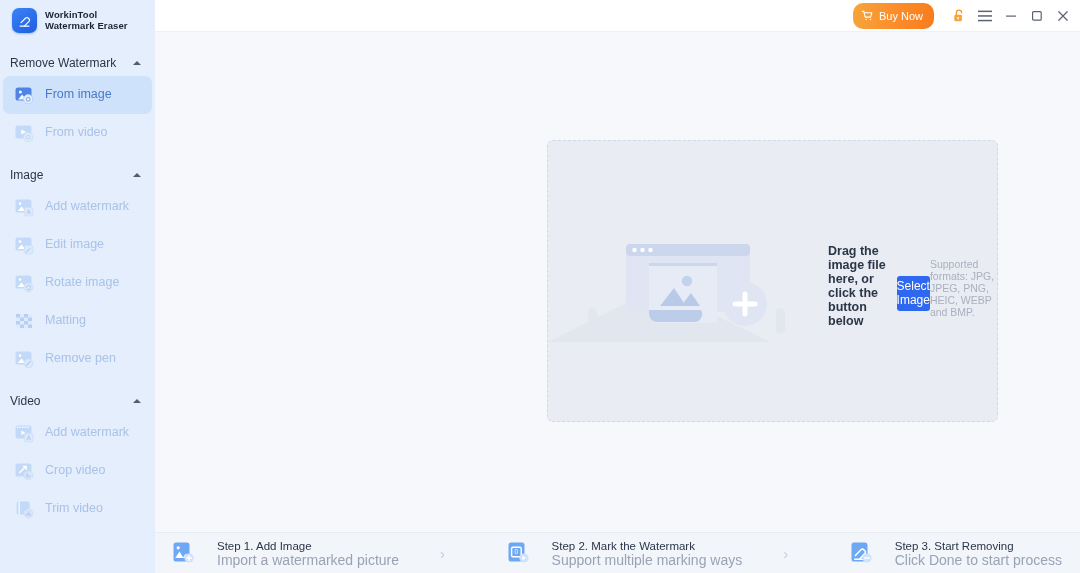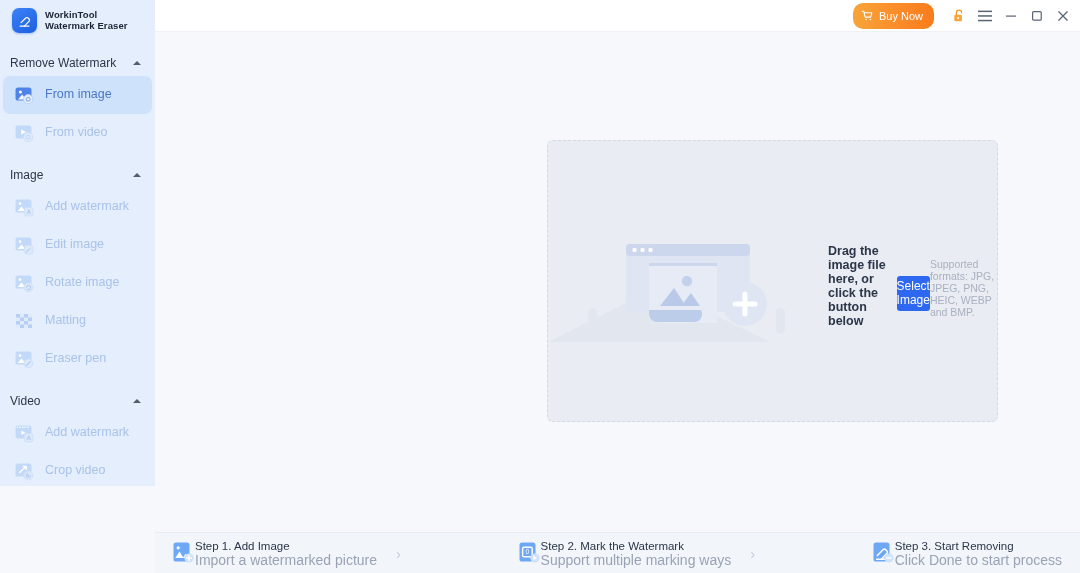--- a/index.html
+++ b/index.html
@@ -12,21 +12,21 @@
   .app {
     position: relative;
     width: 1080px; height: 573px;
     display: flex;
     background: #f6f8fb;
   }
 
   
   .sidebar {
     width: 155px;
-    height: 486px;
+    height: 573px;
     background: #e4eefc;
     flex: 0 0 155px;
     position: relative;
     overflow: hidden;
   }
   .brand {
     height: 40px;
     display: flex;
     align-items: center;
     padding: 0 0 0 12px;
@@ -180,21 +180,21 @@
     height: 41px;
     flex: 0 0 41px;
     background: #f2f5fa;
     border-top: 1px solid #e7ebf2;
     display: flex;
     align-items: center;
   }
   .step {
     display: flex;
     align-items: center;
-    gap: 1px;
+    gap: 23px;
   }
   .step-icon { width: 22px; height: 24px; display:block; flex:0 0 22px; }
   .step-title {
     font-size: 11.5px;
     color: #2b3648;
     line-height: 13px;
   }
   .step-sub {
     font-size: 14px;
     color: #9aa3b4;
@@ -321,21 +321,21 @@
       <div class="nav-item">
         <span class="nav-icon">
           <svg width="21" height="21" viewBox="0 0 21 21">
             <rect x="1.5" y="2.5" width="16" height="13" rx="2.6" fill="#c3d9f8"></rect>
             <circle cx="6" cy="6.6" r="1.3" fill="#ffffff"></circle>
             <path d="M3.6 14 L7.6 9.4 L11 14 Z" fill="#ffffff"></path>
             <circle cx="14.4" cy="14.4" r="4.4" fill="#dce9fa" stroke="#cfe0f8" stroke-width="1"></circle>
             <path d="M12.5 16.3 L16.3 12.5 M12.3 16.6 l.3-1.1" stroke="#b6cdf2" stroke-width="1.1" fill="none" stroke-linecap="round"></path>
           </svg>
         </span>
-        <span class="nav-label">Eraser pen</span>
+        <span class="nav-label">Remove pen</span>
       </div>
     </div>
 
     <div class="section-head">
       <span class="label">Video</span>
       <span class="caret"></span>
     </div>
     <div class="nav-list">
       <div class="nav-item">
         <span class="nav-icon">

